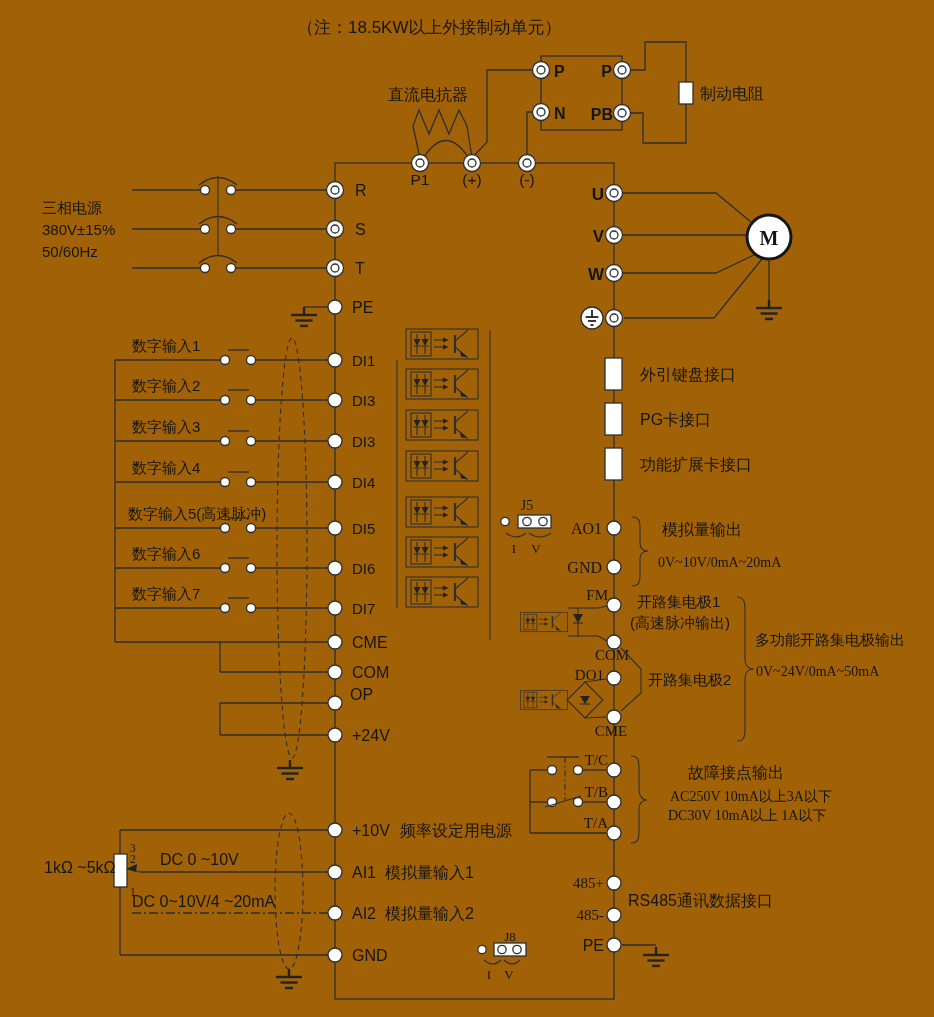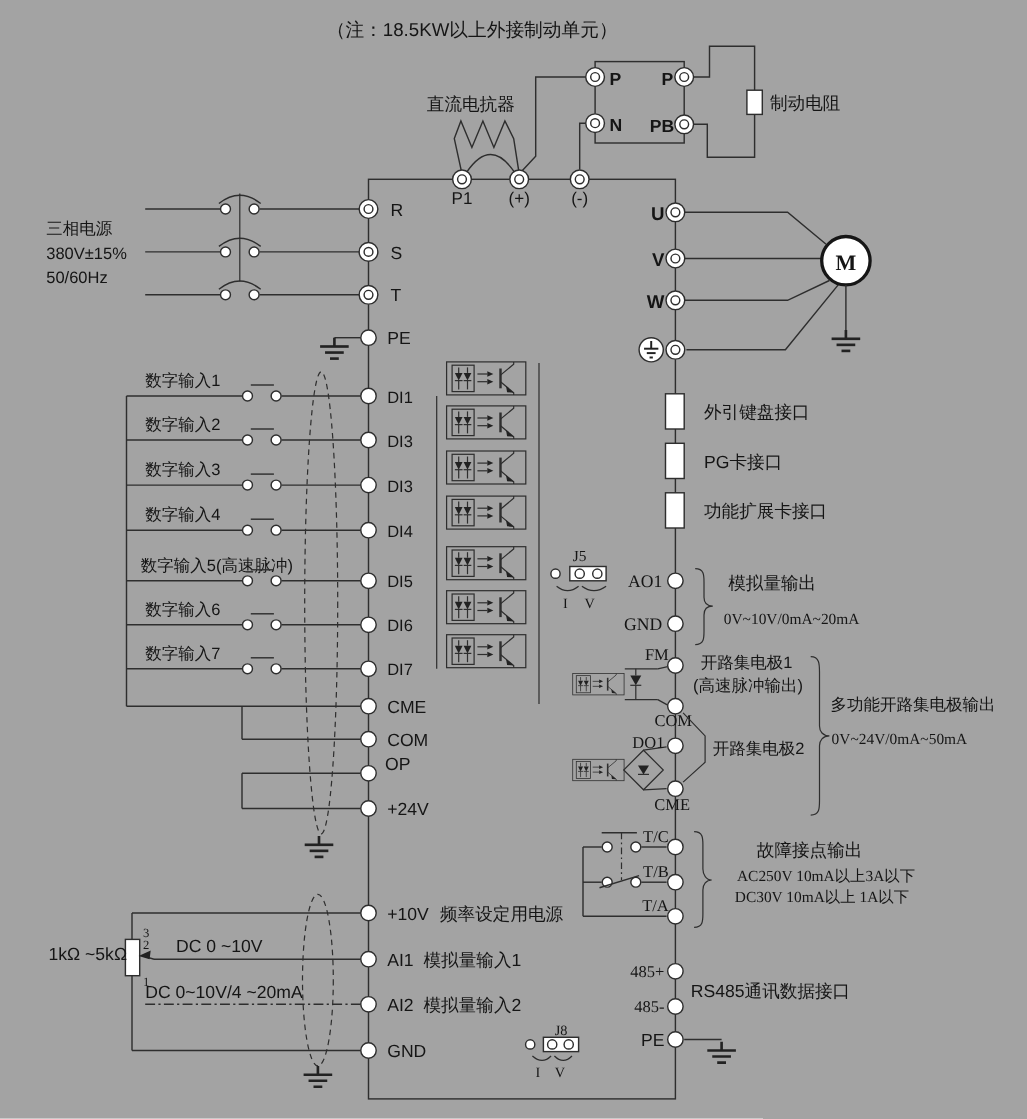--- a/index.html
+++ b/index.html
@@ -1,16 +1,16 @@
 <!DOCTYPE html>
 <html><head>
 <meta charset="utf-8">
 <style>
   html,body{margin:0;padding:0;background:#fff;}
-  .page{width:934px;height:1017px;position:relative;background:#a3a3a3;text-decoration:underline;}
+  .page{width:934px;height:1017px;position:relative;background:#a16207;text-decoration:underline;}
   svg text{fill:#151515;font-family:"Liberation Sans",sans-serif;font-size:15.5px;}
   .serif{font-family:"Liberation Serif",serif;}
   .b{font-weight:bold;}
   .mid{text-anchor:middle;}
   .end{text-anchor:end;}
   .t17{font-size:17px;}
   .t16{font-size:16px;}
   .t15{font-size:15px;}
   .t14{font-size:14px;}
   .t13{font-size:13px;}

